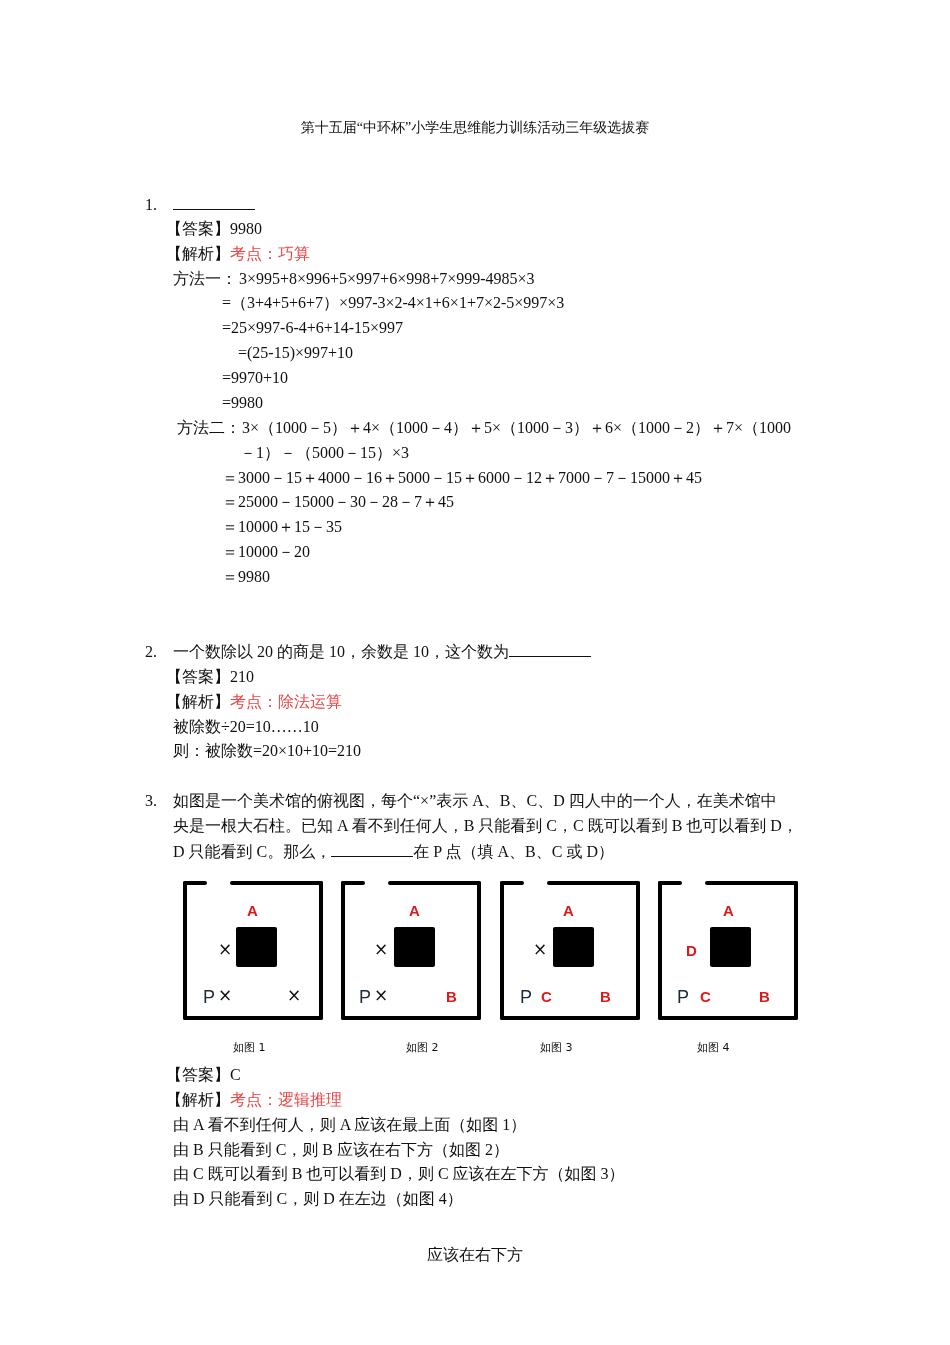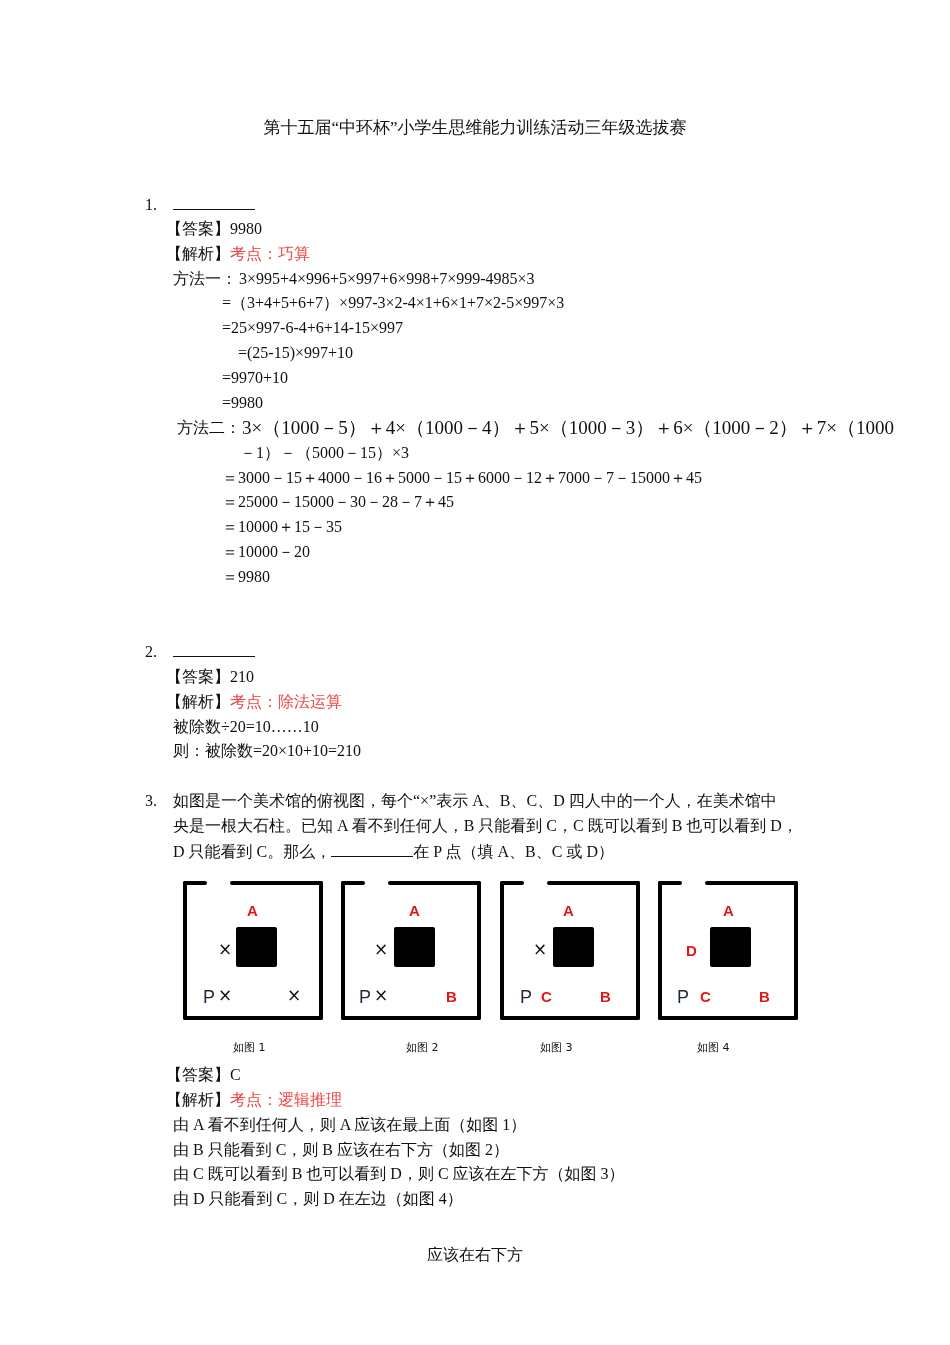--- a/index.html
+++ b/index.html
@@ -3,21 +3,21 @@
 <meta charset="utf-8">
 <style>
   html, body { margin: 0; padding: 0; background: #ffffff; }
   body {
     width: 950px; height: 1345px; position: relative; overflow: hidden;
     font-family: "Liberation Serif", "DejaVu Serif", serif;
     color: #111111; font-size: 16px;
   }
   .abs { position: absolute; white-space: nowrap; line-height: 20px; }
   .red { color: #ef4444; }
-  .title { left: 0; width: 950px; text-align: center; top: 118px; font-size: 17px; }
+  .title { left: 0; width: 950px; text-align: center; top: 118px; font-size: 14px; }
   .footer { left: 0; width: 950px; text-align: center; top: 1245px; font-size: 16px; }
   .blank { display: inline-block; border-bottom: 1px solid #111; height: 14px; vertical-align: baseline; }
 
   
   .fig { position: absolute; top: 881px; width: 140px; height: 139px; }
   .fig .wall-l, .fig .wall-r, .fig .wall-b, .fig .wall-t1, .fig .wall-t2 { position: absolute; background: #000; }
   .fig .wall-l { left: 0; top: 0; width: 4px; height: 139px; border-radius: 2px; }
   .fig .wall-r { right: 0; top: 0; width: 4px; height: 139px; border-radius: 2px; }
   .fig .wall-b { left: 0; bottom: 0; width: 140px; height: 4px; border-radius: 2px; }
   .fig .wall-t1 { left: 0; top: 0; width: 24px; height: 4px; border-radius: 2px; }
@@ -37,39 +37,39 @@
 <div class="abs" style="left:173px; top:195px;">
   <span class="blank" style="width:82px;"></span>
 </div>
 <div class="abs" style="left:166px; top:219px;">
   <span>【答案】</span><span>9980</span>
 </div>
 <div class="abs" style="left:166px; top:244px;">
   <span>【解析】</span><span class="red">考点：巧算</span>
 </div>
 <div class="abs" style="left:173px; top:269px;">方法一：</div>
-<div class="abs" style="left:239px; top:269px;">3×995+4×996+5×997+6×998+7×999-4985×3</div>
+<div class="abs" style="left:239px; top:269px;">3×995+8×996+5×997+6×998+7×999-4985×3</div>
 <div class="abs" style="left:222px; top:293px;text-align:right;">=（3+4+5+6+7）×997-3×2-4×1+6×1+7×2-5×997×3</div>
 <div class="abs" style="left:222px; top:318px;">=25×997-6-4+6+14-15×997</div>
 <div class="abs" style="left:238px; top:343px;">=(25-15)×997+10</div>
 <div class="abs" style="left:222px; top:368px;">=9970+10</div>
 <div class="abs" style="left:222px; top:393px;">=9980</div>
 
 <div class="abs" style="left:177px; top:418px;">方法二：</div>
-<div class="abs" style="left:242px; top:418px; font-size:19px;">3×（1000－5）＋4×（1000－4）＋5×（1000－3）＋6×（1000－2）＋7×（1000</div>
+<div class="abs" style="left:242px; top:418px; font-size:16px;">3×（1000－5）＋4×（1000－4）＋5×（1000－3）＋6×（1000－2）＋7×（1000</div>
 <div class="abs" style="left:240px; top:443px;">－1）－（5000－15）×3</div>
 <div class="abs" style="left:222px; top:468px;">＝3000－15＋4000－16＋5000－15＋6000－12＋7000－7－15000＋45</div>
 <div class="abs" style="left:222px; top:492px;">＝25000－15000－30－28－7＋45</div>
 <div class="abs" style="left:222px; top:517px;">＝10000＋15－35</div>
 <div class="abs" style="left:222px; top:542px;">＝10000－20</div>
 <div class="abs" style="left:222px; top:567px;">＝9980</div>
 
 <div class="abs" style="left:145px; top:642px;">2.</div>
 <div class="abs" style="left:173px; top:642px;">
-  <span class="blank" style="width:82px;"></span>
+  <span>一个数除以 20 的商是 10，余数是 10，这个数为</span><span class="blank" style="width:82px;"></span>
 </div>
 <div class="abs" style="left:166px; top:667px;">
   <span>【答案】</span><span>210</span>
 </div>
 <div class="abs" style="left:166px; top:692px;">
   <span>【解析】</span><span class="red">考点：除法运算</span>
 </div>
 <div class="abs" style="left:173px; top:717px;">被除数÷20=10……10</div>
 <div class="abs" style="left:173px; top:741px;">则：被除数=20×10+10=210</div>
 

